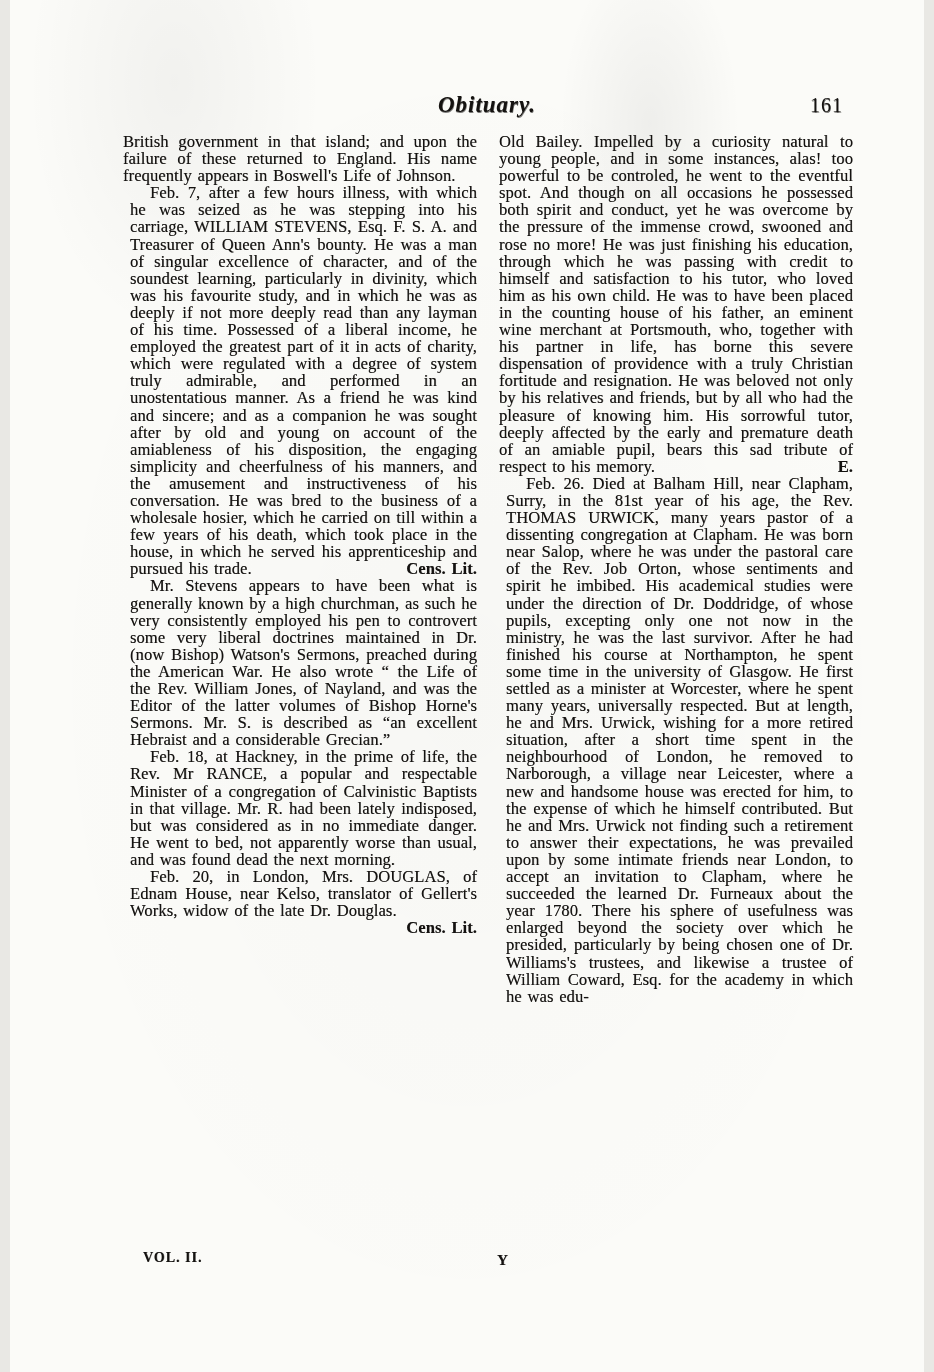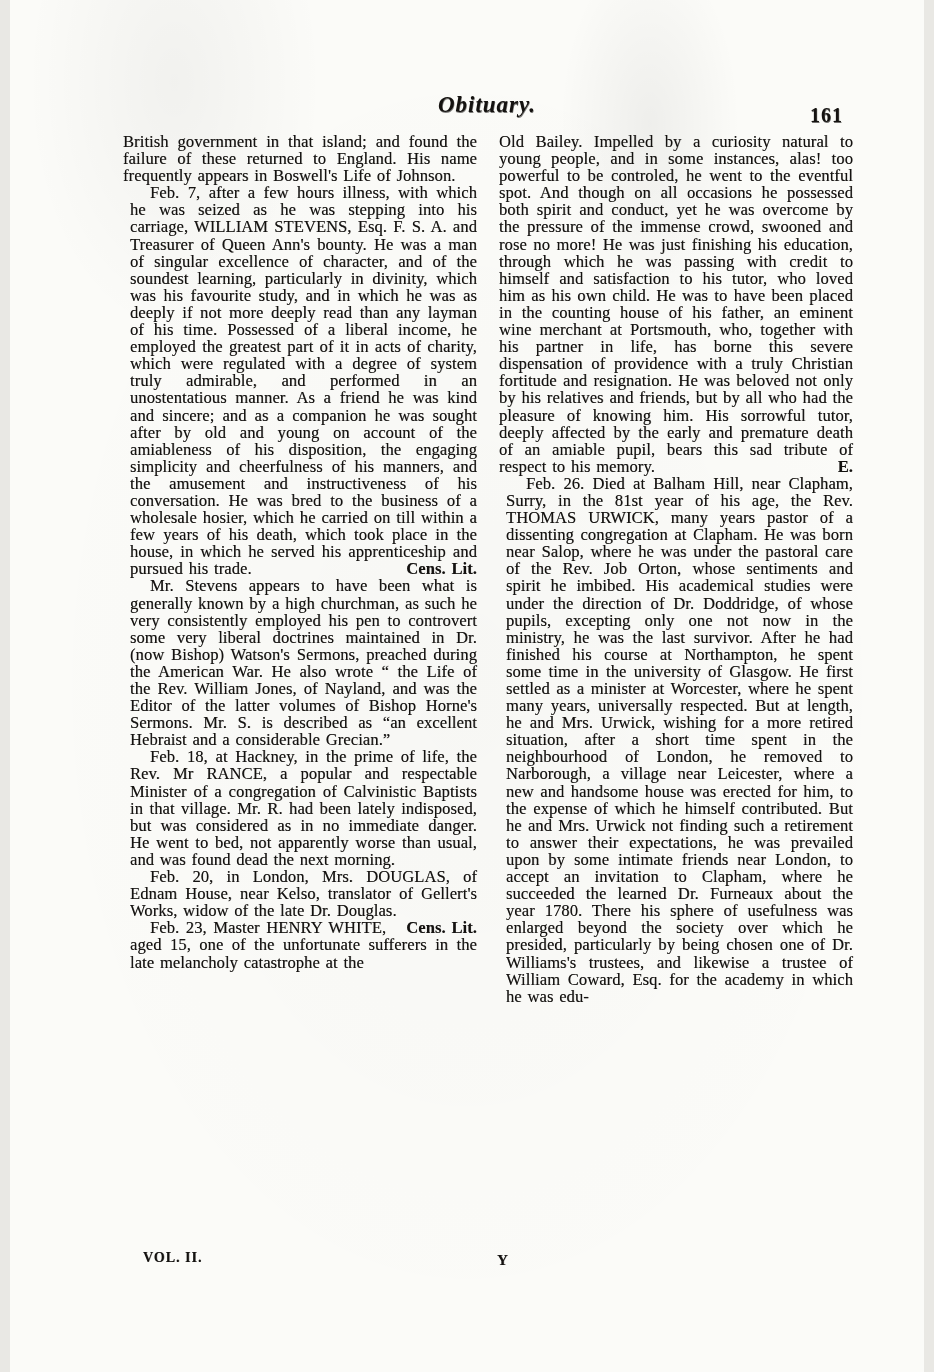--- a/index.html
+++ b/index.html
@@ -35,23 +35,23 @@
     text-align: center;
     font-size: 23px;
     font-style: italic;
     font-weight: bold;
     letter-spacing: 1px;
     text-shadow: 0.5px 0.5px 0 rgba(20,18,16,0.55);
   }
   .head-page-number {
     position: absolute;
     right: 8px;
-    top: 12px;
+    top: 2px;
     font-size: 20px;
-    font-weight: bold;
+    font-weight: normal;
     letter-spacing: 1px;
     text-shadow: 0.6px 0.6px 0.4px rgba(20,18,16,0.6);
   }
   .columns {
     position: absolute;
     top: 133px;
     left: 113px;
     width: 730px;
     display: flex;
     gap: 22px;
@@ -104,38 +104,35 @@
 
   <div class="running-head">
     <div class="head-title">Obituary.</div>
     <div class="head-page-number">161</div>
   </div>
 
   <div class="columns">
 
     <div class="col">
       <p class="para">
-        <span>British government in that island; and found the failure of these returned to England.  His name frequently appears in Boswell's Life of Johnson.</span>
+        <span>British government in that island; and upon the failure of these returned to England.  His name frequently appears in Boswell's Life of Johnson.</span>
       </p>
       <p class="para indent">
         <span>Feb. 7, after a few hours illness, with which he was seized as he was stepping into his carriage, WILLIAM STEVENS, Esq. F. S. A. and Treasurer of Queen Ann's bounty.  He was a man of singular excellence of character, and of the soundest learning, particularly in divinity, which was his favourite study, and in which he was as deeply if not more deeply read than any layman of his time. Possessed of a liberal income, he employed the greatest part of it in acts of charity, which were regulated with a degree of system truly admirable, and performed in an unostentatious manner. As a friend he was kind and sincere; and as a companion he was sought after by old and young on account of the amiableness of his disposition, the engaging simplicity and cheerfulness of his manners, and the amusement and instructiveness of his conversation.  He was bred to the business of a wholesale hosier, which he carried on till within a few years of his death, which took place in the house, in which he served his apprenticeship and pursued his trade.</span>
         <span class="attr italic">Cens. Lit.</span>
       </p>
       <p class="para indent">
         <span>Mr. Stevens appears to have been what is generally known by a high churchman, as such he very consistently employed his pen to controvert some very liberal doctrines maintained in Dr. (now Bishop) Watson's Sermons, preached during the American War.  He also wrote “ the Life of the Rev. William Jones, of Nayland, and was the Editor of the latter volumes of Bishop Horne's Sermons.  Mr. S. is described as “an excellent Hebraist and a considerable Grecian.”</span>
       </p>
       <p class="para indent">
         <span>Feb. 18, at Hackney, in the prime of life, the Rev. Mr RANCE, a popular and respectable Minister of a congregation of Calvinistic Baptists in that village.  Mr. R. had been lately indisposed, but was considered as in no immediate danger.  He went to bed, not apparently worse than usual, and was found dead the next morning.</span>
       </p>
       <p class="para indent">
         <span>Feb. 20, in London, Mrs. DOUGLAS, of Ednam House, near Kelso, translator of Gellert's Works, widow of the late Dr. Douglas.</span>
         <span class="attr italic">Cens. Lit.</span>
-      </p>
-      <p class="para indent">
-        <span>Feb. 23, Master HENRY WHITE, aged 15, one of the unfortunate sufferers in the late melancholy catastrophe at the</span>
       </p>
     </div>
 
     <div class="col">
       <p class="para">
         <span>Old Bailey.  Impelled by a curiosity natural to young people, and in some instances, alas! too powerful to be controled, he went to the eventful spot. And though on all occasions he possessed both spirit and conduct, yet he was overcome by the pressure of the immense crowd, swooned and rose no more!  He was just finishing his education, through which he was passing with credit to himself and satisfaction to his tutor, who loved him as his own child.  He was to have been placed in the counting house of his father, an eminent wine merchant at Portsmouth, who, together with his partner in life, has borne this severe dispensation of providence with a truly Christian fortitude and resignation.  He was beloved not only by his relatives and friends, but by all who had the pleasure of knowing him.  His sorrowful tutor, deeply affected by the early and premature death of an amiable pupil, bears this sad tribute of respect to his memory.</span>
         <span class="attr">E.</span>
       </p>
       <p class="para indent">
         <span>Feb. 26. Died at Balham Hill, near Clapham, Surry, in the 81st year of his age, the Rev. THOMAS URWICK, many years pastor of a dissenting congregation at Clapham.  He was born near Salop, where he was under the pastoral care of the Rev. Job Orton, whose sentiments and spirit he imbibed.  His academical studies were under the direction of Dr. Doddridge, of whose pupils, excepting only one not now in the ministry, he was the last survivor.  After he had finished his course at Northampton, he spent some time in the university of Glasgow.  He first settled as a minister at Worcester, where he spent many years, universally respected.  But at length, he and Mrs. Urwick, wishing for a more retired situation, after a short time spent in the neighbourhood of London, he removed to Narborough, a village near Leicester, where a new and handsome house was erected for him, to the expense of which he himself contributed. But he and Mrs. Urwick not finding such a retirement to answer their expectations, he was prevailed upon by some intimate friends near London, to accept an invitation to Clapham, where he succeeded the learned Dr. Furneaux about the year 1780.  There his sphere of usefulness was enlarged beyond the society over which he presided, particularly by being chosen one of Dr. Williams's trustees, and likewise a trustee of William Coward, Esq. for the academy in which he was edu-</span>

